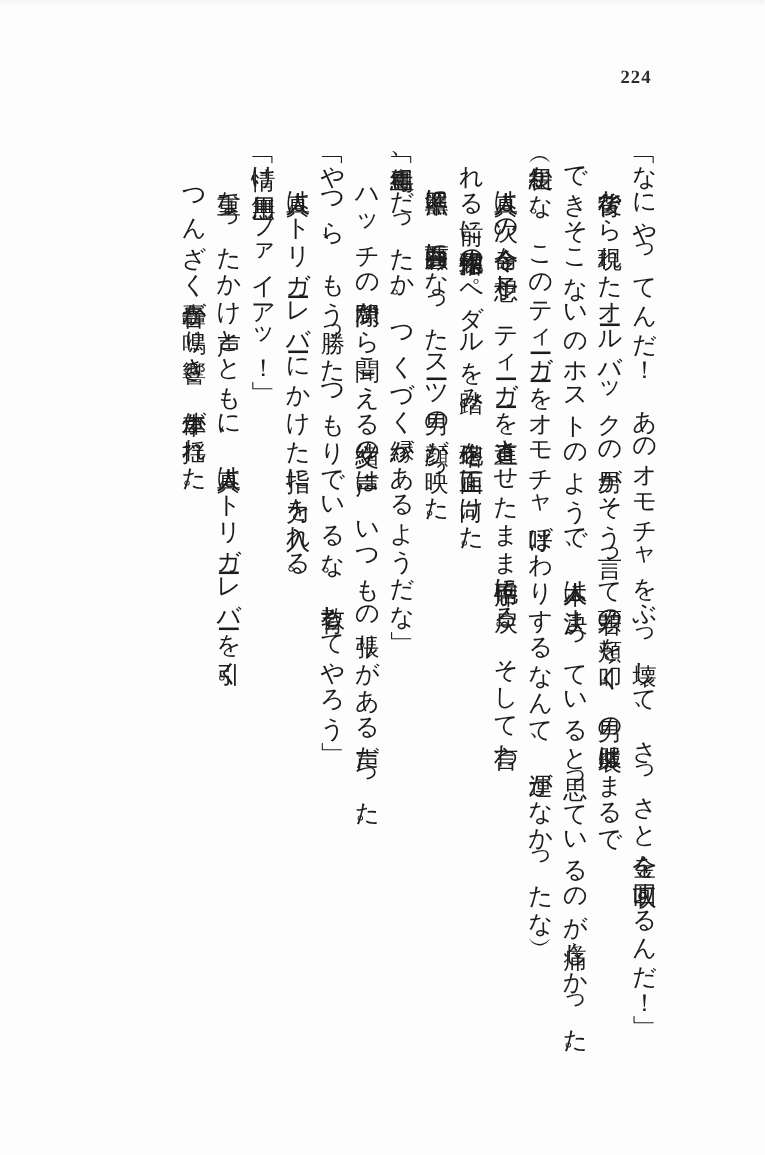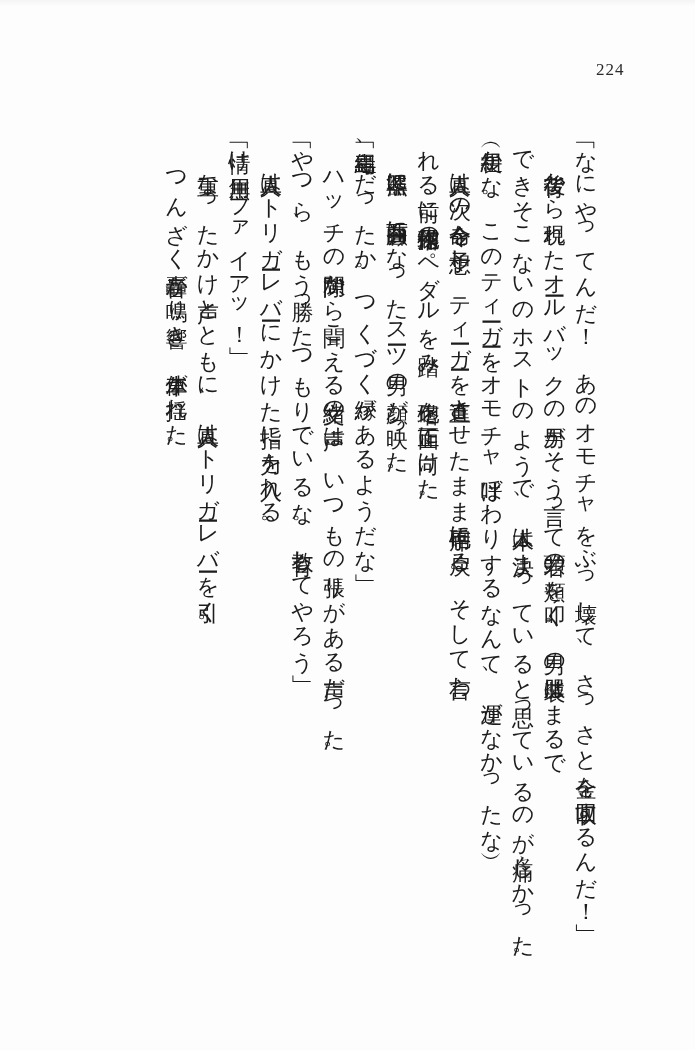--- a/index.html
+++ b/index.html
@@ -15,24 +15,25 @@
     overflow: hidden;
   }
   .page {
     position: absolute;
     inset: 0;
     background: linear-gradient(180deg, #f4f4f4 0px, #fdfdfd 6px);
   }
   .page-num {
     position: absolute;
     top: 60px;
-    left: 596px;
+    left: 564px;
     font-size: 17px;
     letter-spacing: 1px;
     color: #2b2b2b;
+    font-weight: bold;
   }
   .text-block {
     position: absolute;
     top: 135px;
     right: 93px;
     height: 860px;
     writing-mode: vertical-rl;
     text-orientation: mixed;
     font-size: 22px;
     line-height: 31.5px;

